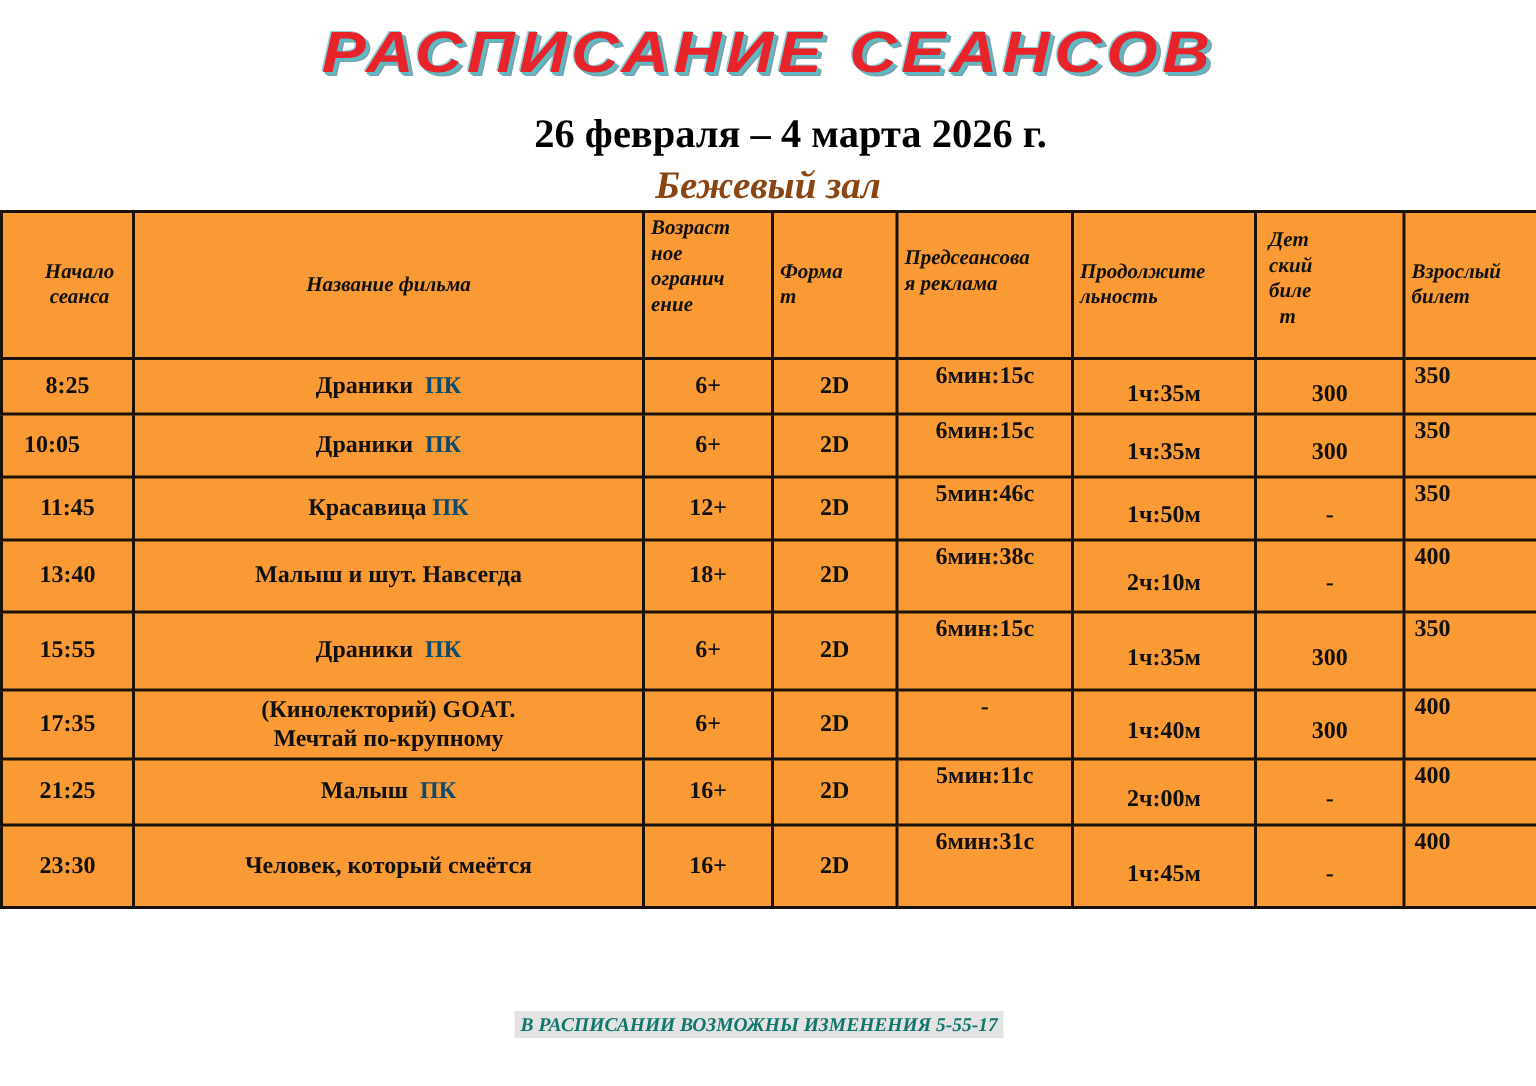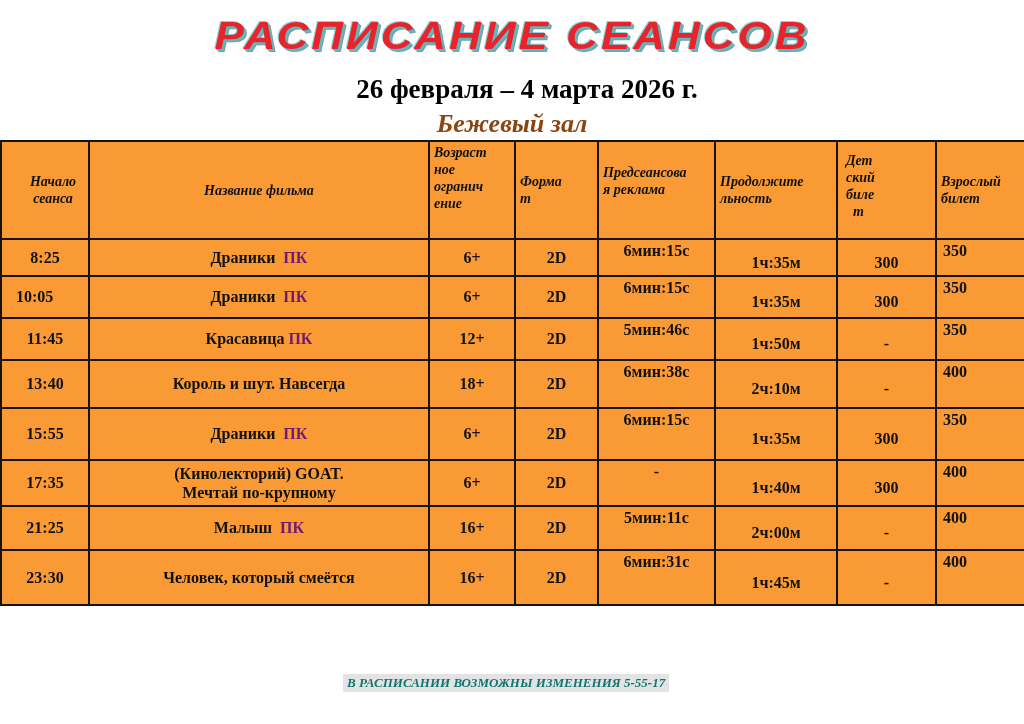--- a/index.html
+++ b/index.html
@@ -32,21 +32,21 @@
   table.sched th.c-time { text-align: center; padding-left: 16px; }
   table.sched th.c-film { text-align: center; padding-left: 0; }
   table.sched th.c-age { vertical-align: top; padding-top: 2px; }
   table.sched th.c-fmt { padding-left: 4px; }
   table.sched th.c-kid { vertical-align: top; padding-top: 10px; padding-left: 8px; }
   .hdr-row { height: 98px; }
   .ad { vertical-align: top !important; padding-top: 2px !important; }
   .adult { vertical-align: top !important; text-align: left !important; padding-left: 6px !important; padding-top: 2px !important; }
   .dur { padding-top: 10px !important; }
   .kid { padding-top: 10px !important; }
-  .pk { color: #701a75; }
+  .pk { color: #0c4a6e; }
   .film-inner { display: inline-block; line-height: 19px; }
   .note {
     position: absolute; left: 343px; top: 674px; background: #e3e3e3; padding: 1px 4px;
     font-family: "Liberation Serif", serif; font-weight: bold; font-style: italic; font-size: 13px; color: #0f766e;
   }
 </style>
 </head>
 <body>
 
 <div class="title">РАСПИСАНИЕ СЕАНСОВ</div>
@@ -116,21 +116,21 @@
       <td><span>Красавица</span> <span class="pk">ПК</span></td>
       <td>12+</td>
       <td>2D</td>
       <td class="ad">5мин:46с</td>
       <td class="dur">1ч:50м</td>
       <td class="kid">-</td>
       <td class="adult">350</td>
     </tr>
     <tr style="height:48px">
       <td>13:40</td>
-      <td><span>Король и шут. Навсегда</span></td>
+      <td><span>Малыш и шут. Навсегда</span></td>
       <td>18+</td>
       <td>2D</td>
       <td class="ad">6мин:38с</td>
       <td class="dur">2ч:10м</td>
       <td class="kid">-</td>
       <td class="adult">400</td>
     </tr>
     <tr style="height:52px">
       <td>15:55</td>
       <td><span>Драники</span>&nbsp; <span class="pk">ПК</span></td>

